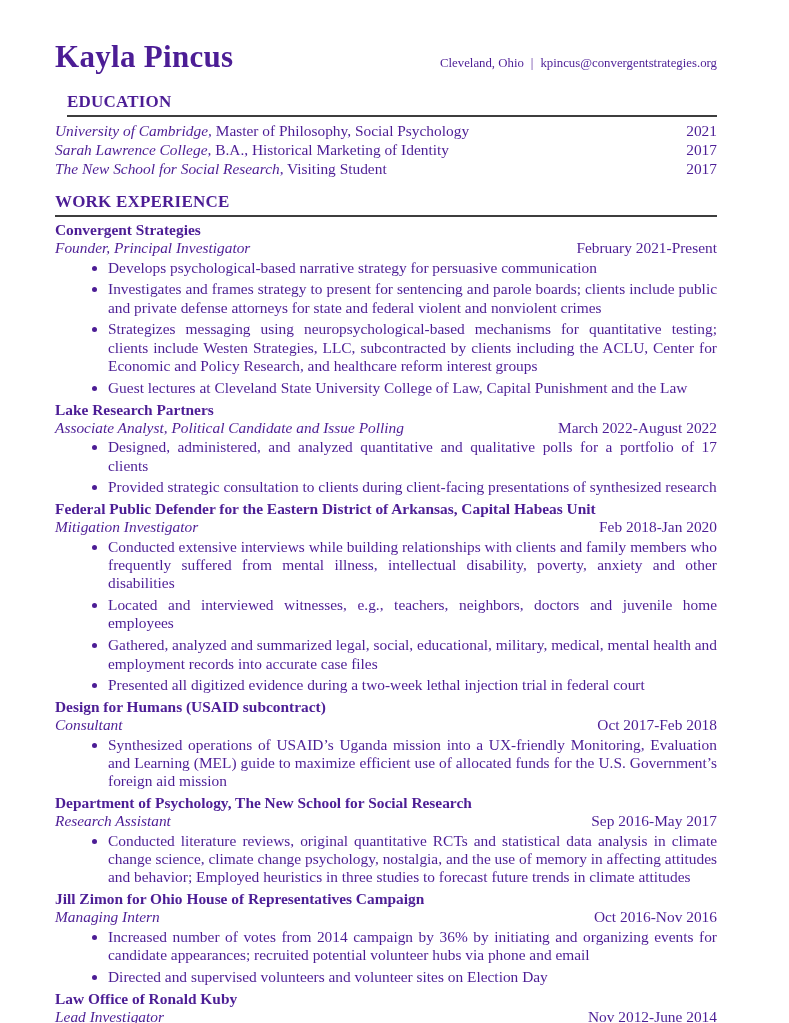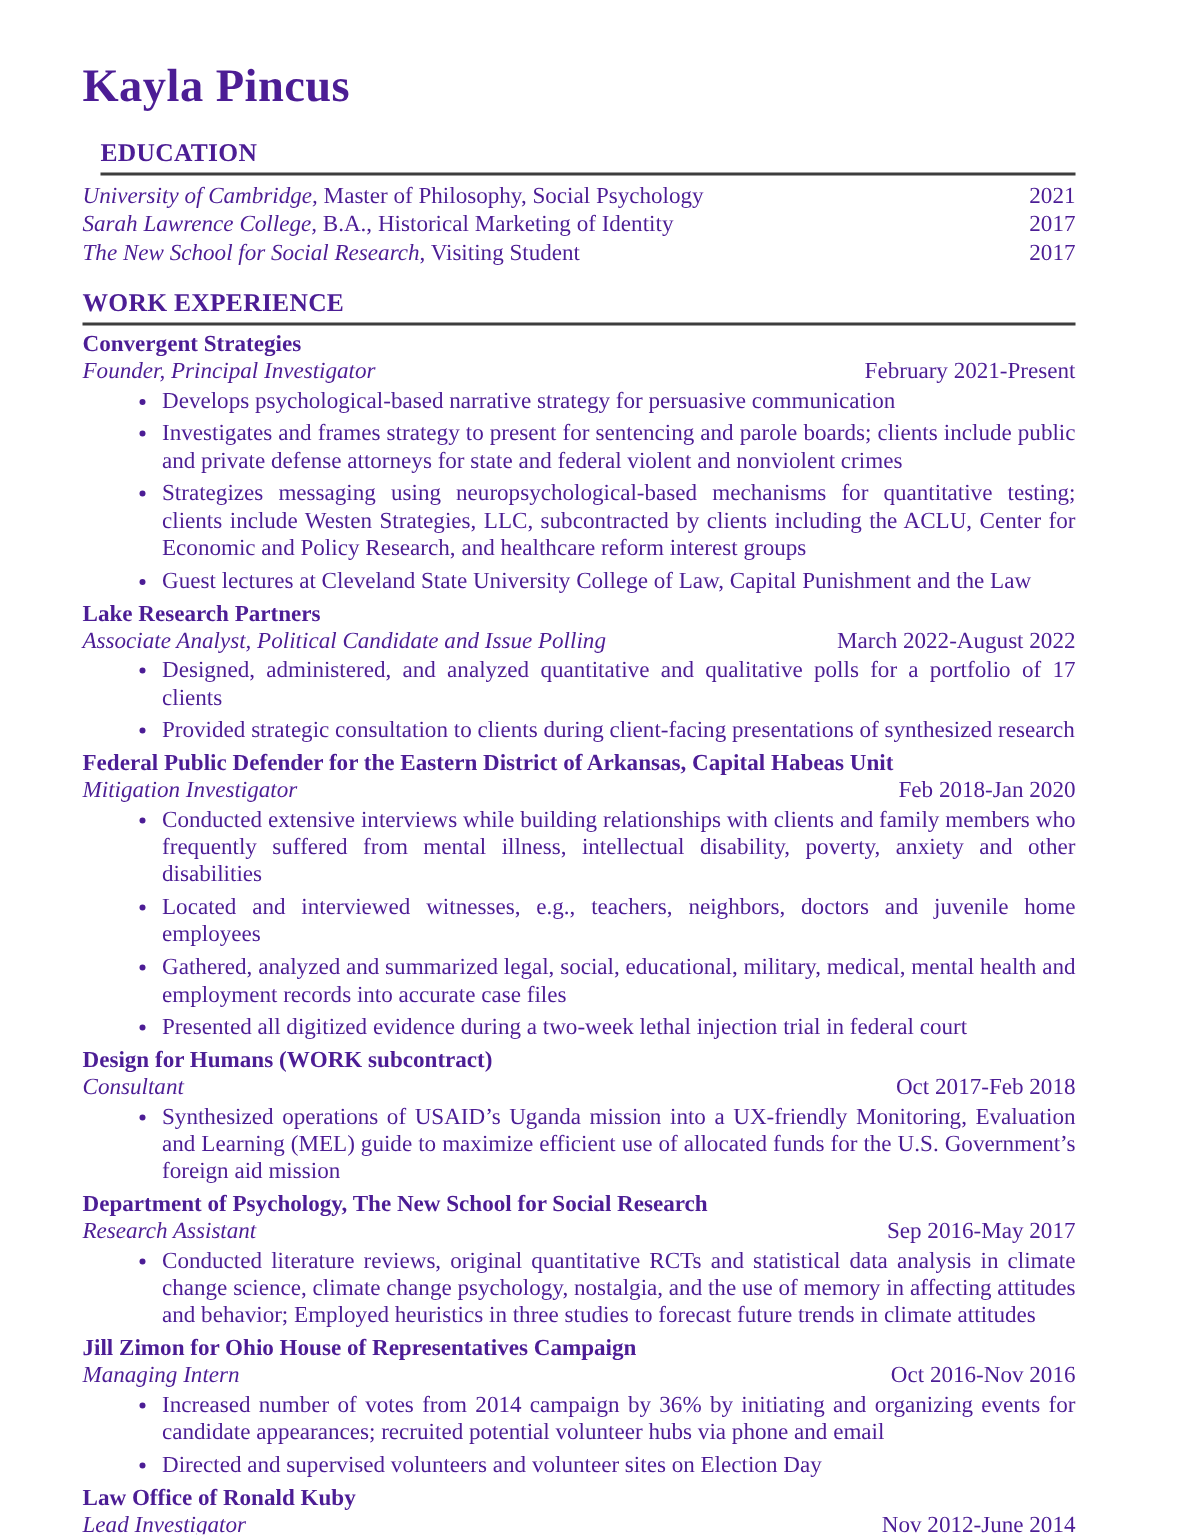--- a/index.html
+++ b/index.html
@@ -87,20 +87,21 @@
     margin-left: 20px;
   }
 </style>
 </head>
 <body>
 
 <div class="page">
 
   <div class="header-row">
     <div class="name">Kayla Pincus</div>
+    <div class="contact"><span>Cleveland, Ohio</span><span class="sep">|</span><span>kpincus@convergentstrategies.org</span></div>
   </div>
 
   <div class="section-heading edu">EDUCATION</div>
   <div class="edu-list">
   <div class="edu-row">
     <div class="edu-left"><span class="inst">University of Cambridge,</span><span class="detail"> Master of Philosophy, Social Psychology</span></div>
     <div class="edu-year">2021</div>
   </div>
 
   <div class="edu-row">
@@ -150,21 +151,21 @@
     </div>
     <ul>
           <li>Conducted extensive interviews while building relationships with clients and family members who frequently suffered from mental illness, intellectual disability, poverty, anxiety and other disabilities</li>
           <li>Located and interviewed witnesses, e.g., teachers, neighbors, doctors and juvenile home employees</li>
           <li>Gathered, analyzed and summarized legal, social, educational, military, medical, mental health and employment records into accurate case files</li>
           <li>Presented all digitized evidence during a two-week lethal injection trial in federal court</li>
         </ul>
   </div>
 
   <div class="job">
-    <div class="company">Design for Humans (WORK subcontract)</div>
+    <div class="company">Design for Humans (USAID subcontract)</div>
     <div class="title-row">
       <span class="job-title">Consultant</span>
       <span class="job-dates">Oct 2017-Feb 2018</span>
     </div>
     <ul>
           <li>Synthesized operations of USAID’s Uganda mission into a UX-friendly Monitoring, Evaluation and Learning (MEL) guide to maximize efficient use of allocated funds for the U.S. Government’s foreign aid mission</li>
         </ul>
   </div>
 
   <div class="job">

